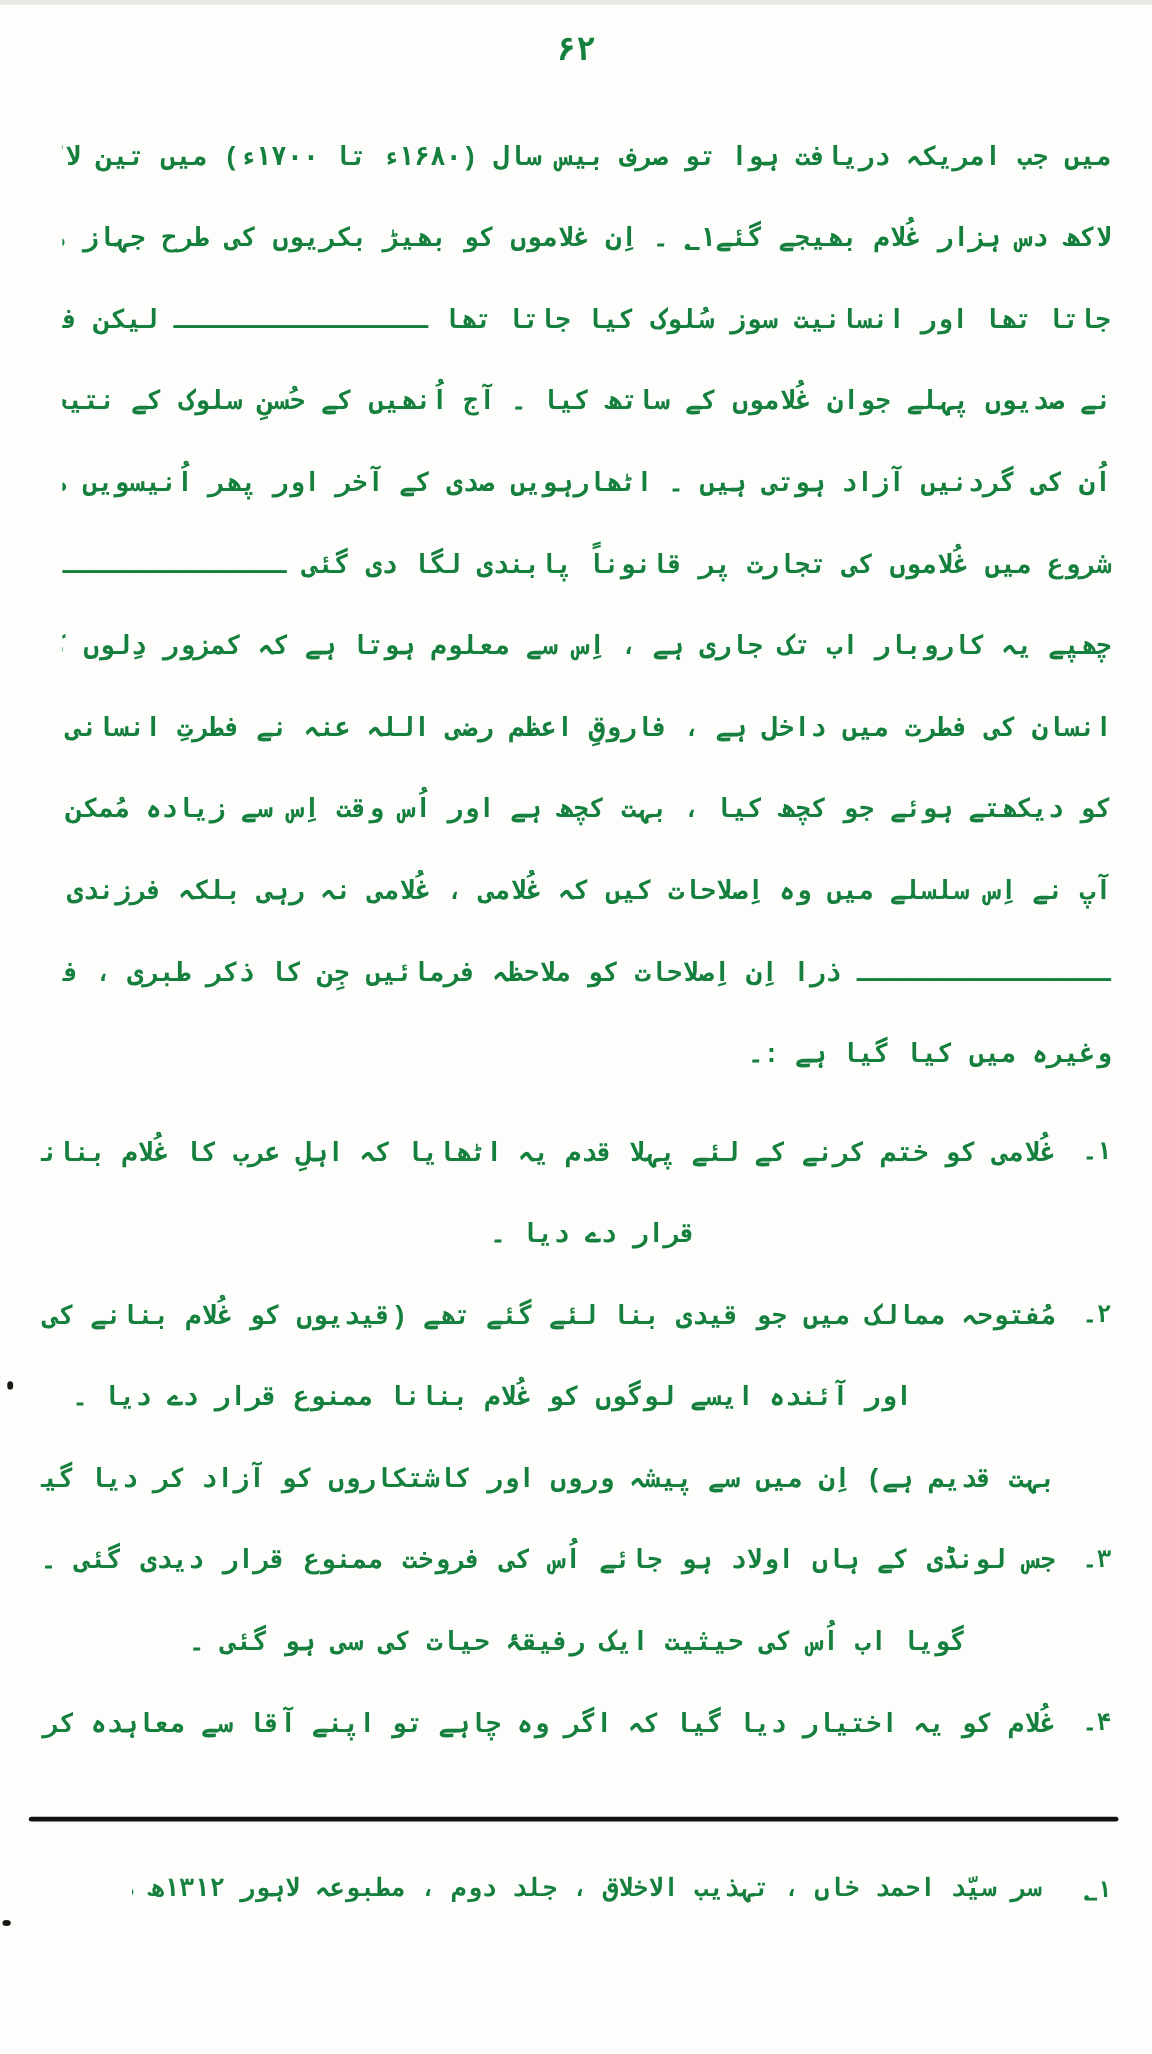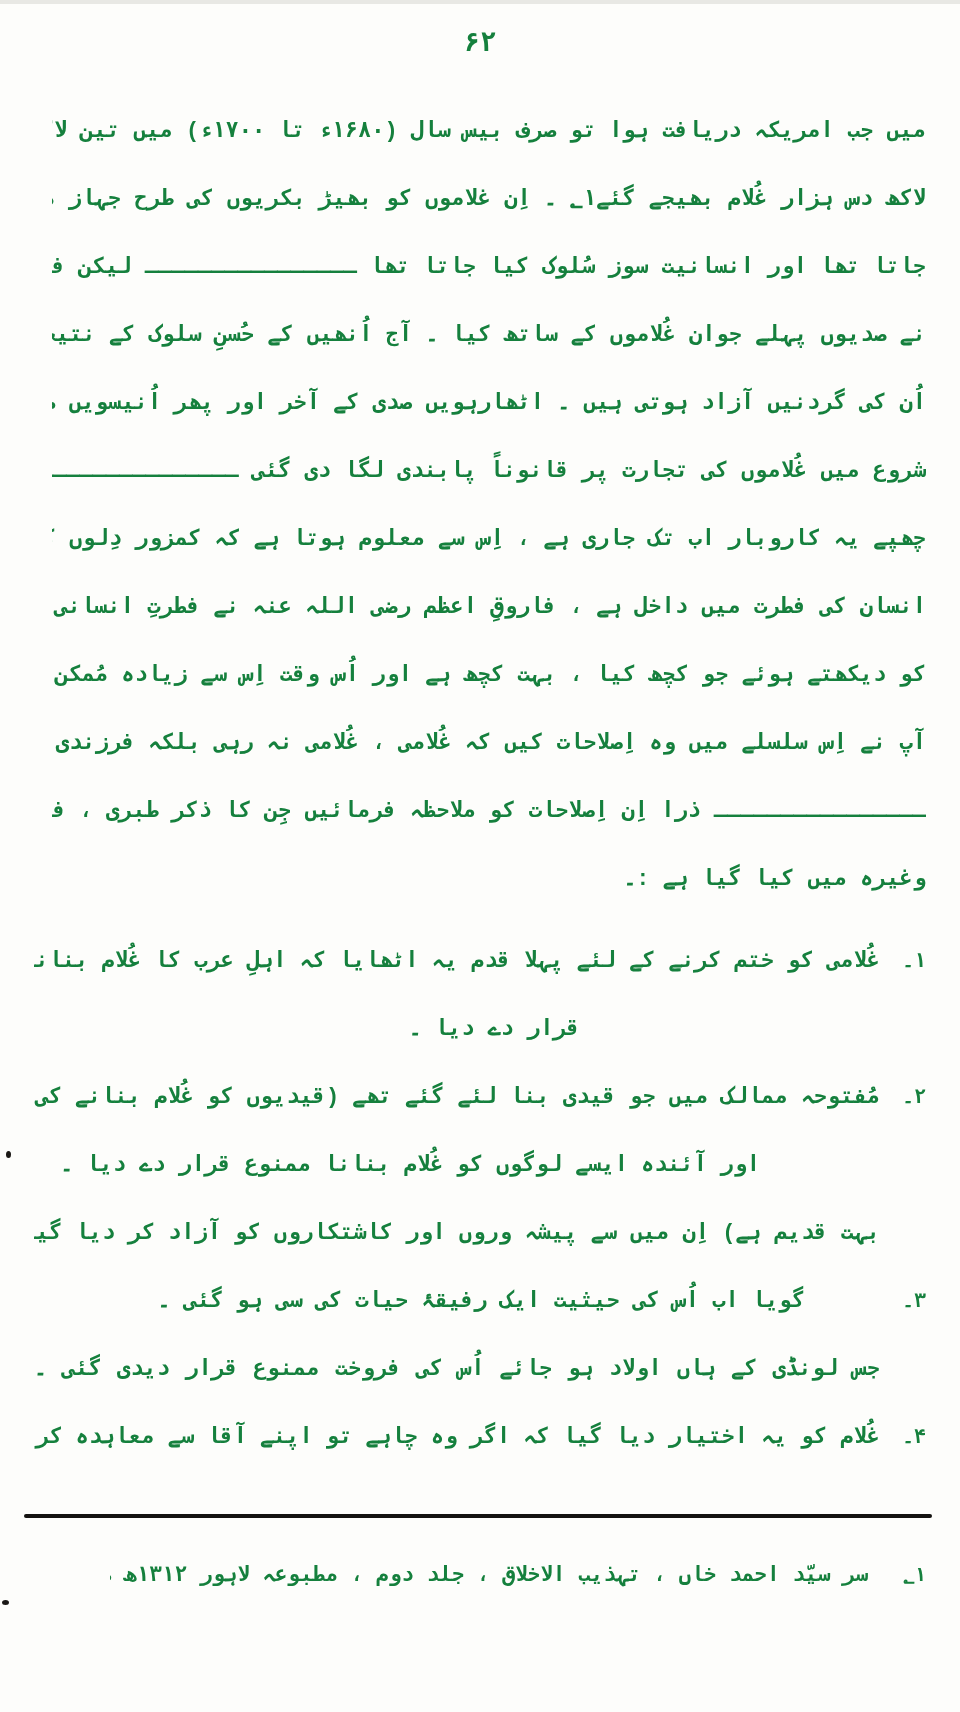--- a/index.html
+++ b/index.html
@@ -134,22 +134,22 @@
       <div class="itext">
         <div class="bline">مُفتوحہ ممالک میں جو قیدی بنا لئے گئے تھے (قیدیوں کو غُلام بنانے کی رسم</div>
         <div class="bline cont ind-120">اور آئندہ ایسے لوگوں کو غُلام بنانا ممنوع قرار دے دیا ۔</div>
         <div class="bline">بہت قدیم ہے) اِن میں سے پیشہ وروں اور کاشتکاروں کو آزاد کر دیا گیا ۔</div>
       </div>
     </div>
 
     <div class="item">
       <span class="inum">۳۔</span>
       <div class="itext">
+        <div class="bline">جس لونڈی کے ہاں اولاد ہو جائے اُس کی فروخت ممنوع قرار دیدی گئی ۔</div>
         <div class="bline cont ind-75">گویا اب اُس کی حیثیت ایک رفیقۂ حیات کی سی ہو گئی ۔</div>
-        <div class="bline">جس لونڈی کے ہاں اولاد ہو جائے اُس کی فروخت ممنوع قرار دیدی گئی ۔</div>
       </div>
     </div>
 
     <div class="item">
       <span class="inum">۴۔</span>
       <div class="itext">
         <div class="bline">غُلام کو یہ اختیار دیا گیا کہ اگر وہ چاہے تو اپنے آقا سے معاہدہ کر کے مخصوص رقم</div>
       </div>
     </div>
 

